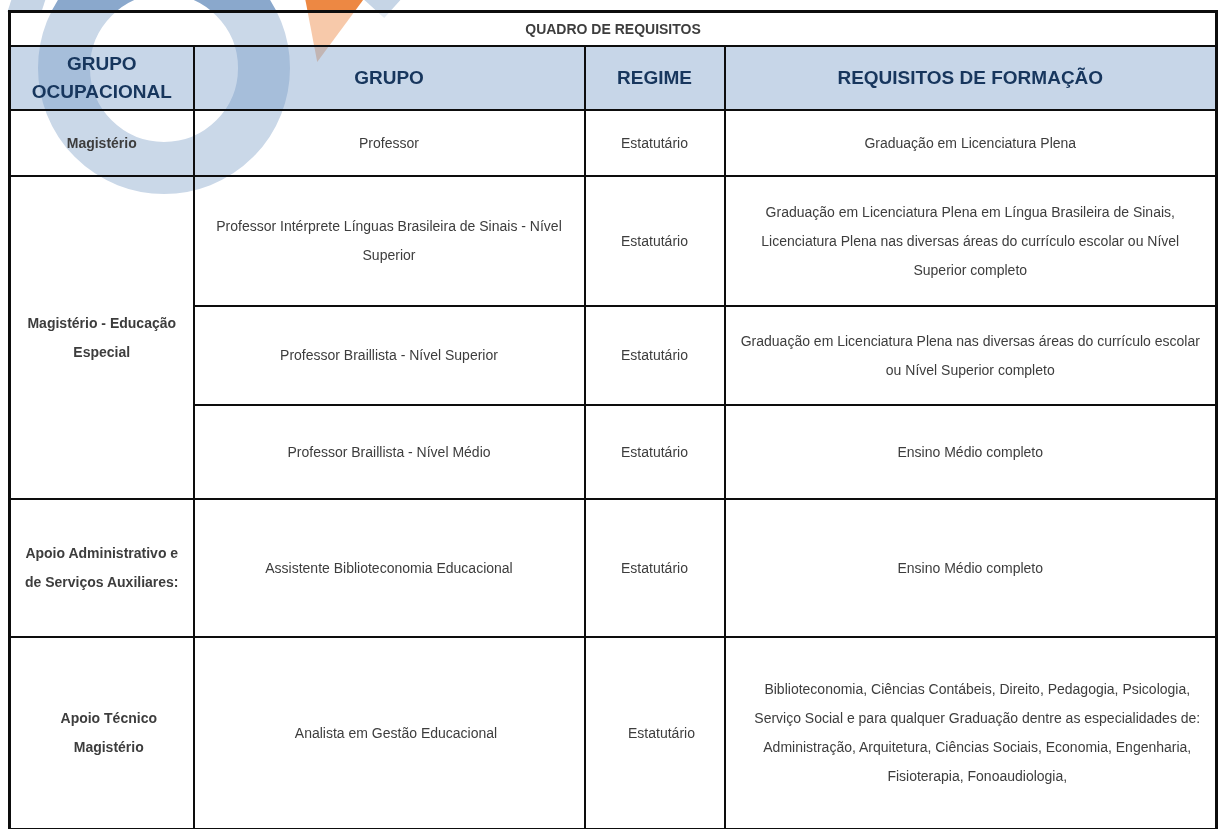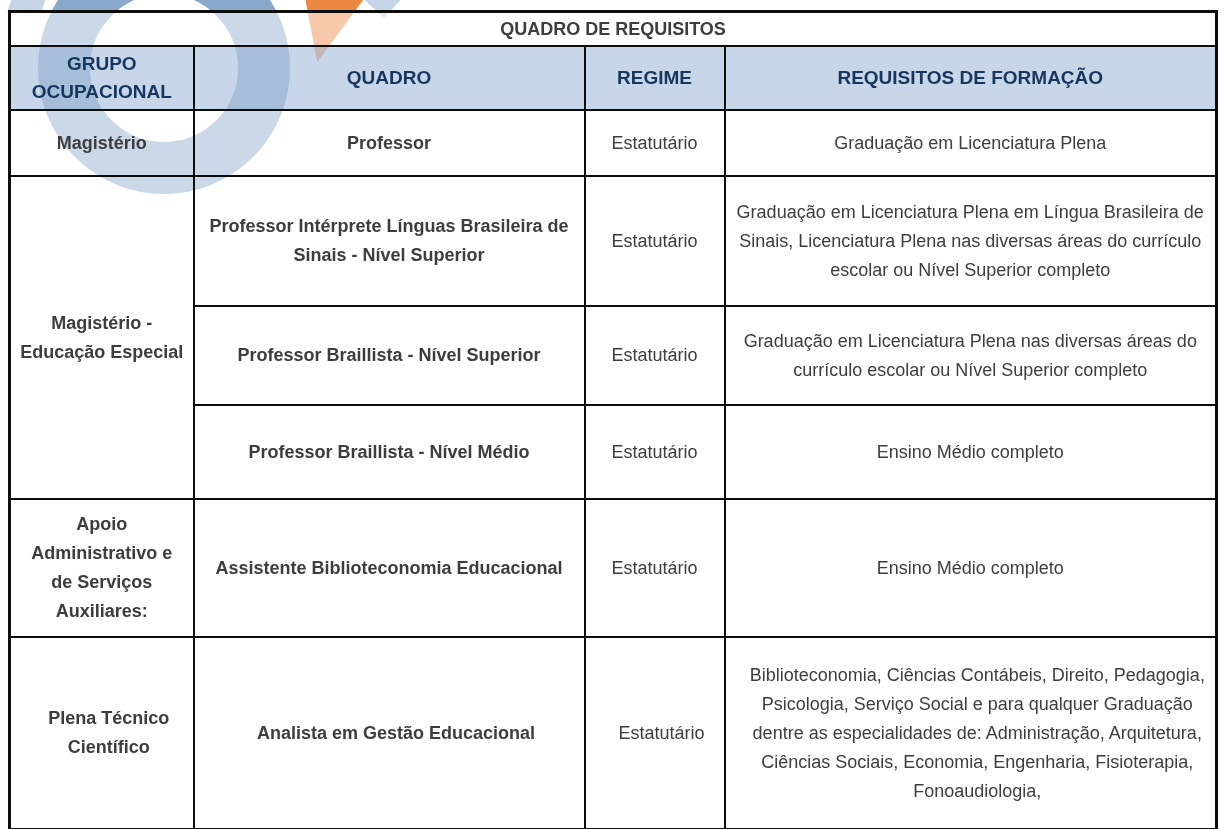--- a/index.html
+++ b/index.html
@@ -56,21 +56,21 @@
     width: 1207px;
     border-collapse: collapse;
     table-layout: fixed;
     border: 3px solid #0d0d0d;
   }
   table.quadro td {
     border: 2px solid #0d0d0d;
     text-align: center;
     vertical-align: middle;
     color: #3d3d3d;
-    font-size: 18px;
+    font-size: 14px;
     line-height: 29px;
     background: rgba(255,255,255,0.55);
     overflow: hidden;
     padding: 0 8px;
   }
   td.title-cell {
     height: 32px;
     background: rgba(177,198,223,0.72);
     color: #17365d;
     font-weight: bold;
@@ -83,21 +83,21 @@
     font-weight: bold;
     font-size: 19px;
     line-height: 28px;
   }
   td.group-cell {
     font-weight: bold;
     color: #262626;
     padding: 0 18px;
     margin-top: 40px;
   }
-  td.cargo-cell { padding: 0 20px; font-weight: bold; }
+  td.cargo-cell { padding: 0 20px; }
   td.req-cell   { padding: 0 12px; line-height: 30px; margin-top: 43px; }
   td.req-left {
     text-align: left;
     vertical-align: top;
     padding: 3px 10px 0 11px;
     line-height: 31px;
   }
   tr.r1 td { height: 64px; }
   tr.r2 td { height: 128px; }
   tr.r3 td { height: 97px; }
@@ -125,21 +125,21 @@
       <col style="width:492px">
     </colgroup>
 
     <tbody>
         <tr class="r-title">
       <td colspan="4" class="title-cell">QUADRO DE REQUISITOS</td>
     </tr>
 
     <tr class="r-head">
       <td>GRUPO OCUPACIONAL</td>
-      <td>QUADRO</td>
+      <td>GRUPO</td>
       <td>REGIME</td>
       <td>REQUISITOS DE FORMAÇÃO</td>
     </tr>
 
     <tr class="r1">
       <td class="group-cell">Magistério</td>
       <td class="cargo-cell">Professor</td>
       <td>Estatutário</td>
       <td class="req-cell">Graduação em Licenciatura Plena</td>
     </tr>
@@ -164,21 +164,21 @@
     </tr>
 
     <tr class="r5">
       <td class="group-cell">Apoio Administrativo e de Serviços Auxiliares:</td>
       <td class="cargo-cell">Assistente Biblioteconomia Educacional</td>
       <td>Estatutário</td>
       <td class="req-cell">Ensino Médio completo</td>
     </tr>
 
     <tr class="r6">
-      <td class="group-cell">Plena Técnico Científico</td>
+      <td class="group-cell">Apoio Técnico Magistério</td>
       <td class="cargo-cell">Analista em Gestão Educacional</td>
       <td>Estatutário</td>
       <td class="req-left">Biblioteconomia, Ciências Contábeis, Direito, Pedagogia, Psicologia, Serviço Social e para qualquer Graduação dentre as especialidades de: Administração, Arquitetura, Ciências Sociais,  Economia, Engenharia, Fisioterapia, Fonoaudiologia,</td>
     </tr>
   </tbody>
     </table>
 
 </div>
 
 </body></html>

